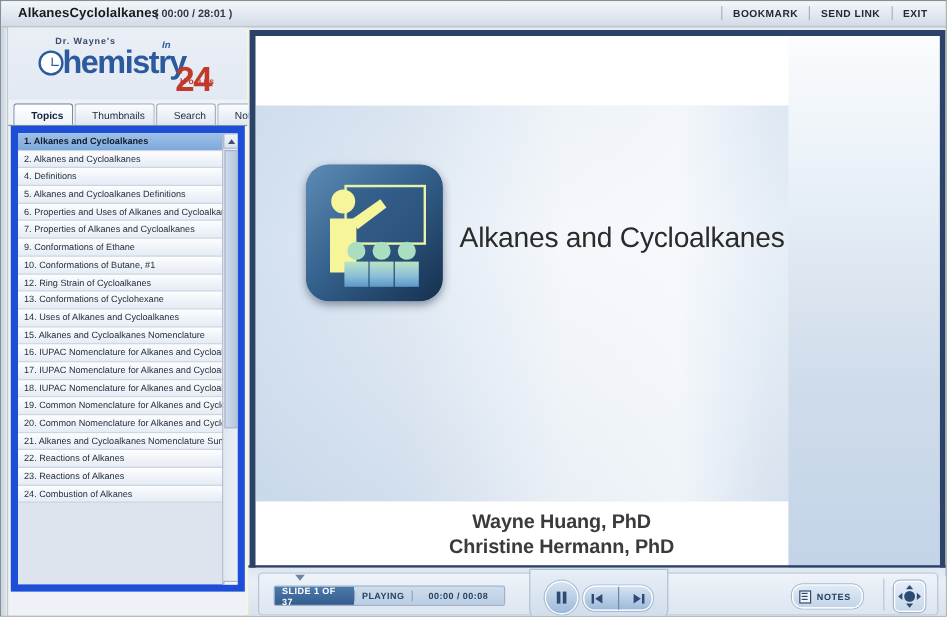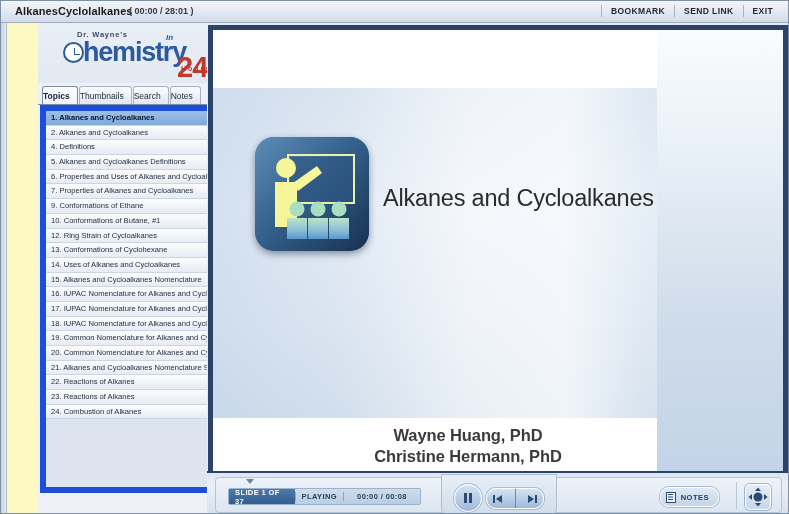--- a/index.html
+++ b/index.html
@@ -54,21 +54,20 @@
     width: 6px; height: 492px;
     background: linear-gradient(to right,#c8d1de,#e4e9f1);
     border-right: 1px solid #b3bdcc;
     box-sizing: border-box;
   }
   .sidebar {
     position: absolute; left: 6px; top: 22px;
     width: 199px; height: 492px;
     background: #eef2f8;
     box-sizing: border-box;
-    margin-left: 31px;
   }
   .logo-area {
     position: absolute; left: 0; top: 0;
     width: 199px; height: 60px;
     background: linear-gradient(to bottom,#eaeff6 0%, #e3e9f2 100%);
   }
   .logo {
     position: absolute; left: 17px; top: 6px;
     width: 172px; height: 50px;
   }
@@ -121,21 +120,21 @@
   .tabs {
     position: absolute; left: 0; top: 60px;
     width: 199px; height: 22px;
     display: flex; align-items: flex-end;
     padding-left: 4px;
     box-sizing: border-box;
     border-bottom: 1px solid #7a8ca6;
   }
   .tab {
     font-size: 8.5px; color: #1c2a3d;
-    padding: 4px 7px 3px 0;
+    padding: 4px 7px 3px 14px;
     background: linear-gradient(to bottom,#fbfcfe,#e0e7f0);
     border: 1px solid #a6b2c4;
     border-bottom: none;
     border-radius: 3px 3px 0 0;
     margin-right: 1px;
     cursor: pointer;
     white-space: nowrap;
   }
   .tab.active {
     background: linear-gradient(to bottom,#ffffff,#eef3f9);

